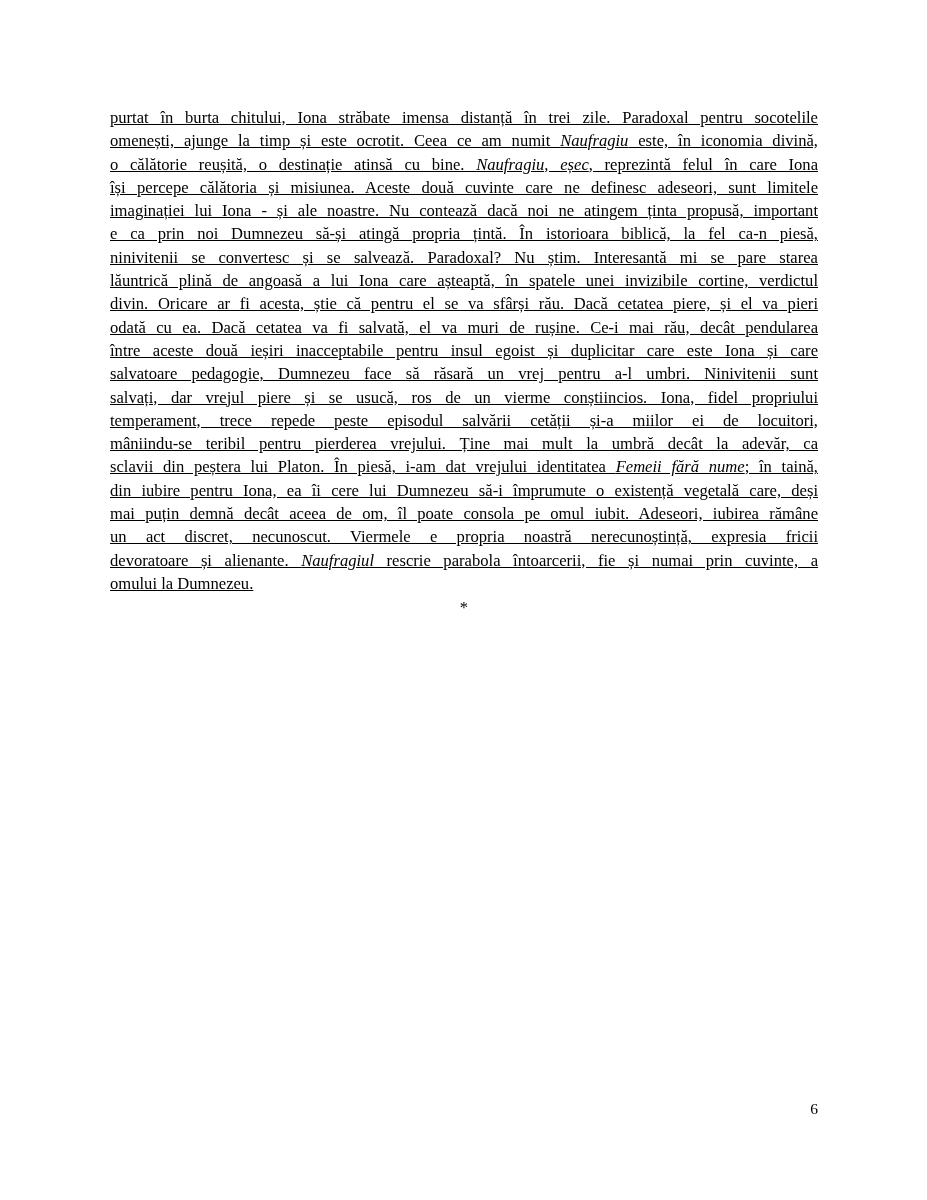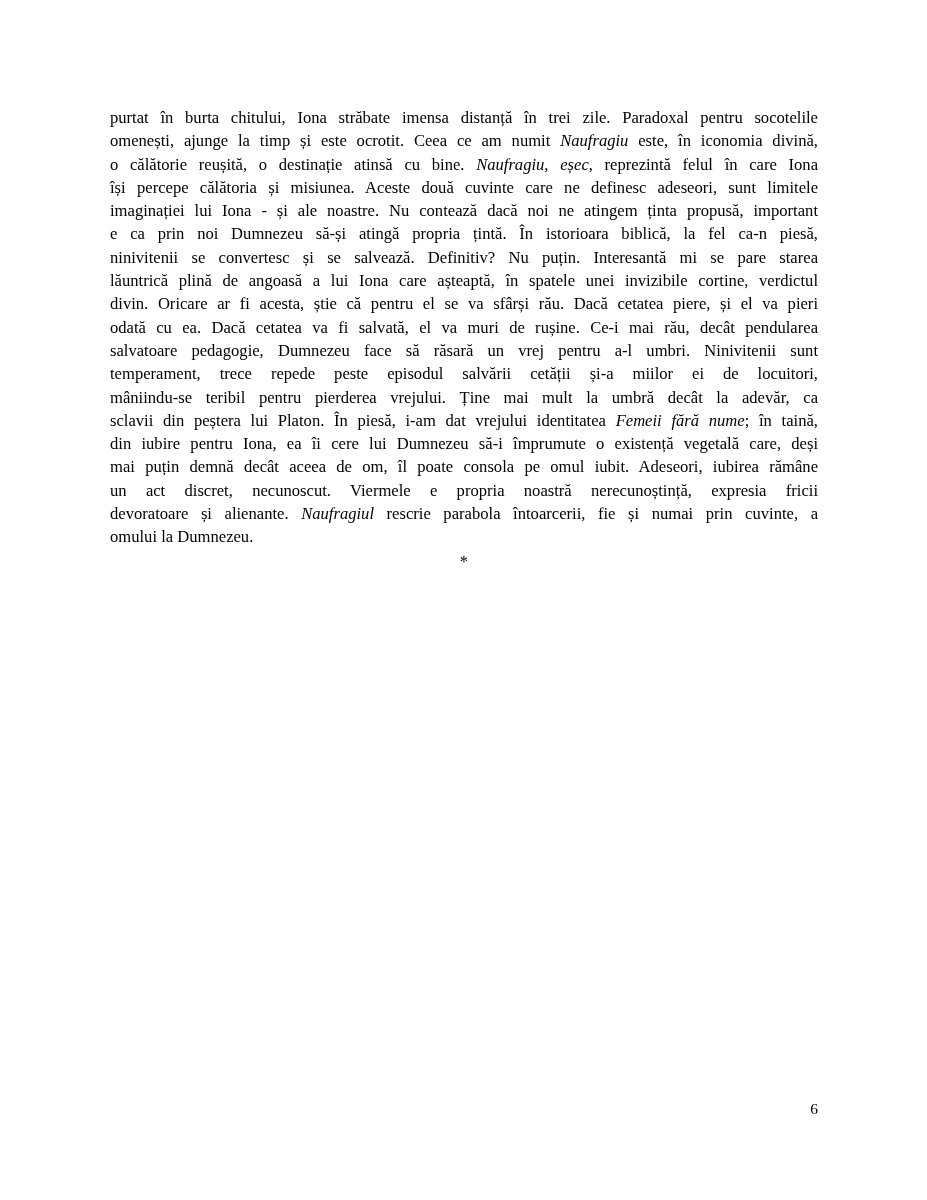--- a/index.html
+++ b/index.html
@@ -21,20 +21,21 @@
     top: 106px;
     width: 708px;
     font-size: 16.6px;
     line-height: 23.3px;
   }
   .line {
     text-align: justify;
     text-align-last: justify;
     -moz-text-align-last: justify;
     white-space: normal;
+    text-decoration: underline;
   }
   .line.flush-left {
     text-align: center;
     text-align-last: left;
     -moz-text-align-last: left;
   }
   .italic {
     font-style: italic;
   }
   .separator {
@@ -56,25 +57,27 @@
 <body>
 
 <div class="text-block">
   <div>
       <div class="line"><span>purtat în burta chitului, Iona străbate imensa distanță în trei zile. Paradoxal pentru socotelile</span></div>
       <div class="line"><span>omenești, ajunge la timp și este ocrotit. Ceea ce am numit </span><span class="italic">Naufragiu</span><span> este, în iconomia divină,</span></div>
       <div class="line"><span>o călătorie reușită, o destinație atinsă cu bine. </span><span class="italic">Naufragiu, eșec</span><span>, reprezintă felul în care Iona</span></div>
       <div class="line"><span>își percepe călătoria și misiunea. Aceste două cuvinte care ne definesc adeseori, sunt limitele</span></div>
       <div class="line"><span>imaginației lui Iona - și ale noastre. Nu contează dacă noi ne atingem ținta propusă, important</span></div>
       <div class="line"><span>e ca prin noi Dumnezeu să-și atingă propria țintă. În istorioara biblică, la fel ca-n piesă,</span></div>
-      <div class="line"><span>ninivitenii se convertesc și se salvează. Definitiv? Nu puțin. Interesantă mi se pare starea</span></div>
+      <div class="line"><span>ninivitenii se convertesc și se salvează. Paradoxal? Nu știm. Interesantă mi se pare starea</span></div>
       <div class="line"><span>lăuntrică plină de angoasă a lui Iona care așteaptă, în spatele unei invizibile cortine, verdictul</span></div>
       <div class="line"><span>divin. Oricare ar fi acesta, știe că pentru el se va sfârși rău. Dacă cetatea piere, și el va pieri</span></div>
       <div class="line"><span>odată cu ea. Dacă cetatea va fi salvată, el va muri de rușine. Ce-i mai rău, decât pendularea</span></div>
+      <div class="line"><span>între aceste două ieșiri inacceptabile pentru insul egoist și duplicitar care este Iona și care</span></div>
       <div class="line"><span>salvatoare pedagogie, Dumnezeu face să răsară un vrej pentru a-l umbri. Ninivitenii sunt</span></div>
+      <div class="line"><span>salvați, dar vrejul piere și se usucă, ros de un vierme conștiincios. Iona, fidel propriului</span></div>
       <div class="line"><span>temperament, trece repede peste episodul salvării cetății și-a miilor ei de locuitori,</span></div>
       <div class="line"><span>mâniindu-se teribil pentru pierderea vrejului. Ține mai mult la umbră decât la adevăr, ca</span></div>
       <div class="line"><span>sclavii din peștera lui Platon. În piesă, i-am dat vrejului identitatea </span><span class="italic">Femeii fără nume</span><span>; în taină,</span></div>
       <div class="line"><span>din iubire pentru Iona, ea îi cere lui Dumnezeu să-i împrumute o existență vegetală care, deși</span></div>
       <div class="line"><span>mai puțin demnă decât aceea de om, îl poate consola pe omul iubit. Adeseori, iubirea rămâne</span></div>
       <div class="line"><span>un act discret, necunoscut. Viermele e propria noastră nerecunoștință, expresia fricii</span></div>
       <div class="line"><span>devoratoare și alienante. </span><span class="italic">Naufragiul</span><span> rescrie parabola întoarcerii, fie și numai prin cuvinte, a</span></div>
       <div class="line flush-left"><span>omului la Dumnezeu.</span></div>
     </div>
   <div class="separator">*</div>

